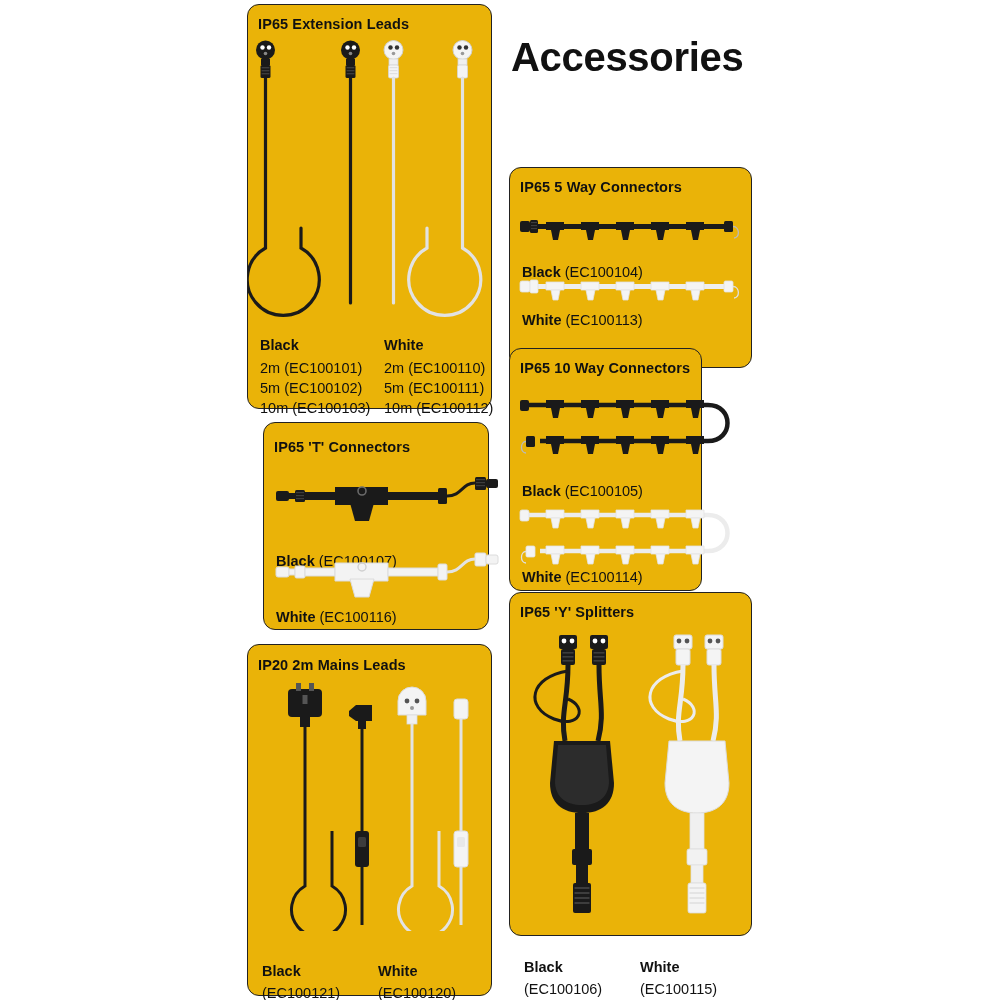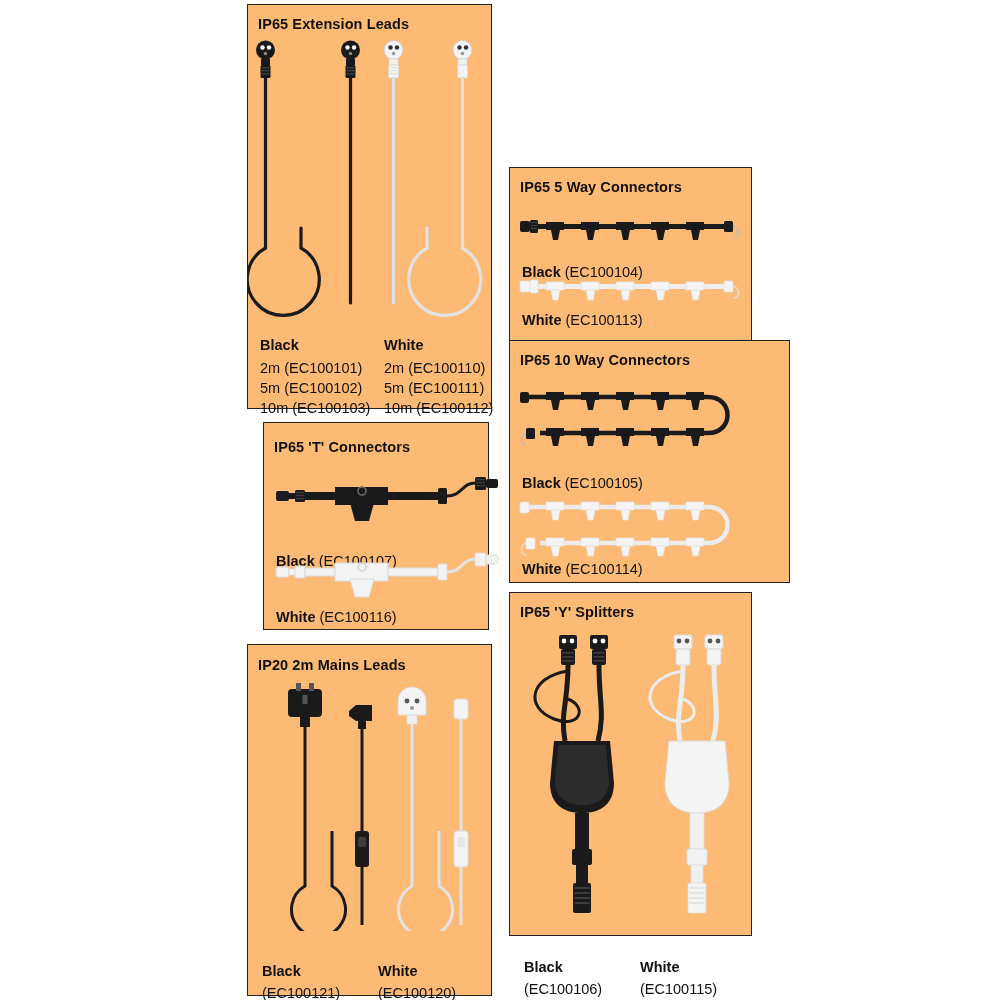--- a/index.html
+++ b/index.html
@@ -11,22 +11,22 @@
     width: 1000px;
     height: 1000px;
     position: relative;
     font-family: "Liberation Sans", sans-serif;
     color: #111111;
     overflow: hidden;
   }
   .panel {
     position: absolute;
     border: 1.5px solid #222;
-    border-radius: 0;
-    background: #fdba74;
+    border-radius: 12px;
+    background: #eab308;
     box-sizing: border-box;
   }
   .panel-title {
     position: absolute;
     font-weight: bold;
     font-size: 14.5px;
     color: #111;
     letter-spacing: 0.1px;
   }
   .label-bold {
@@ -55,20 +55,21 @@
     letter-spacing: -0.3px;
     color: #111;
   }
   svg { display: block; }
   .art { position: absolute; }
 </style>
 </head>
 <body>
 
 <div class="heading" style="left:511px; top:34px; width:420px;">
+  <div>Accessories</div>
 </div>
 
 <div class="panel" style="left:247px; top:4px; width:245px; height:405px;">
   <div class="panel-title" style="left:10px; top:11px;">IP65 Extension Leads</div>
 
   <svg class="art" style="left:0px; top:28px;" width="245" height="290" viewBox="0 0 245 290">
 
     <g>
       <circle cx="17.5" cy="17" r="9.5" fill="#1a1a1a"></circle>
       <circle cx="14.5" cy="14.5" r="2.2" fill="#fff"></circle>
@@ -290,21 +291,21 @@
       <rect x="206" y="13" width="9" height="11" rx="1.5"></rect>
     </g>
     <path d="M215 18.5 C222 18.5 222 30 216 30" fill="none" stroke="#e0e0e0" stroke-width="1.3"></path>
   </svg>
   <div class="caption" style="left:12px; top:130px;">
     <span class="label-bold">White</span>
     <span class="label-reg">(EC100113)</span>
   </div>
 </div>
 
-<div class="panel" style="left:509px; top:340px; width:281px; height:243px;">
+<div class="panel" style="left:509px; top:348px; width:193px; height:243px;">
   <div class="panel-title" style="left:10px; top:11px;">IP65 10 Way Connectors</div>
 
   <svg class="art" style="left:8px; top:38px;" width="228" height="72" viewBox="0 0 228 72">
 
     <path d="M10 18 L190 18 C216 18 216 54 190 54 L22 54" fill="none" stroke="#1a1a1a" stroke-width="4.5"></path>
 
     <g fill="#1a1a1a">
       <path d="M28 13 L46 13 L46 21 L28 21 Z"></path>
         <path d="M33 21 L42 21 L40 31 L35 31 Z"></path>
       <path d="M63 13 L81 13 L81 21 L63 21 Z"></path>

